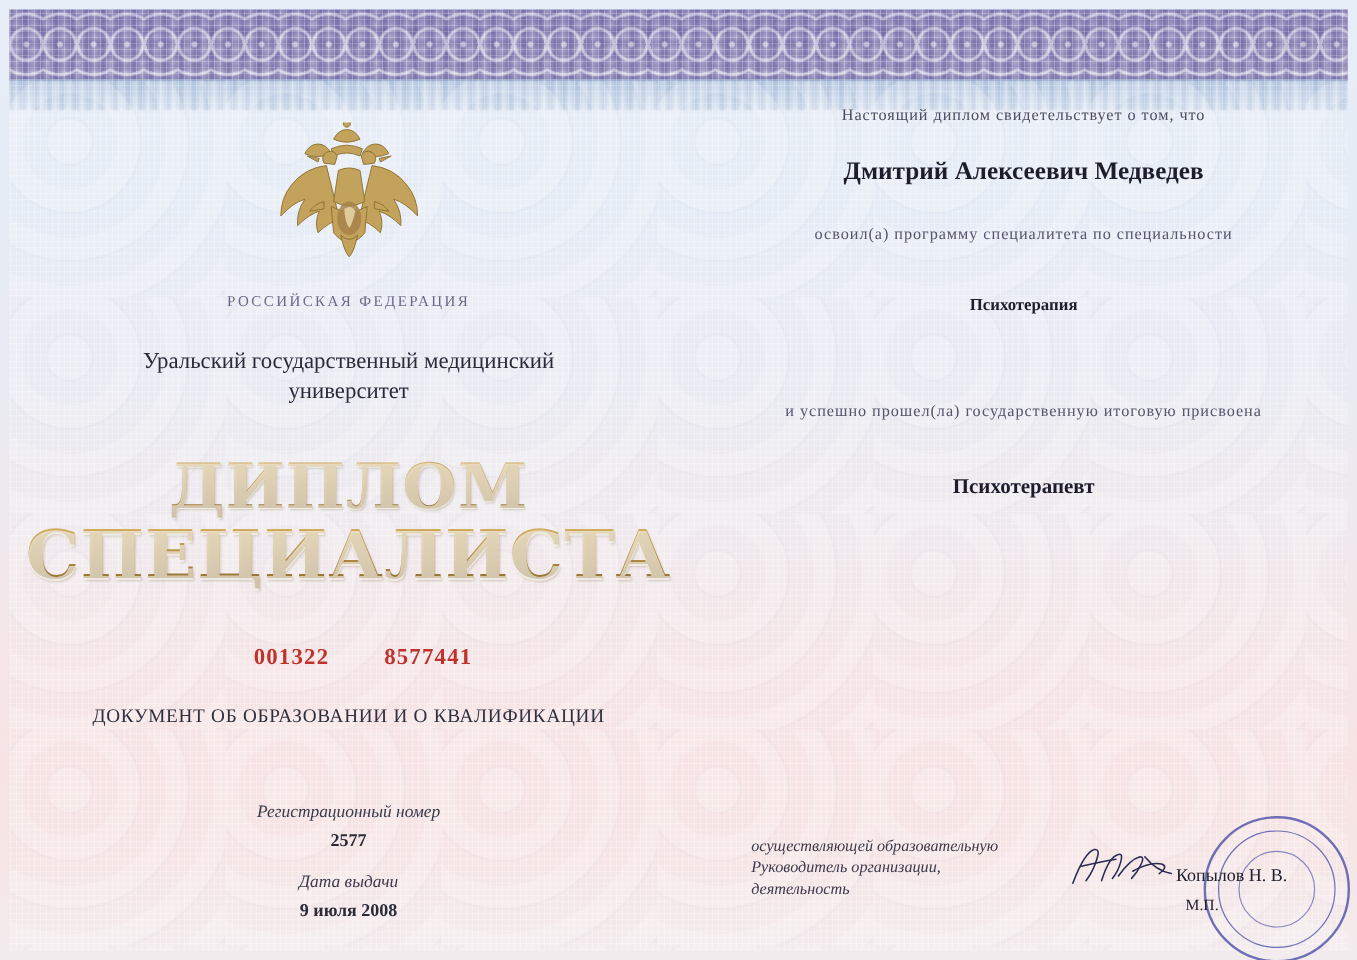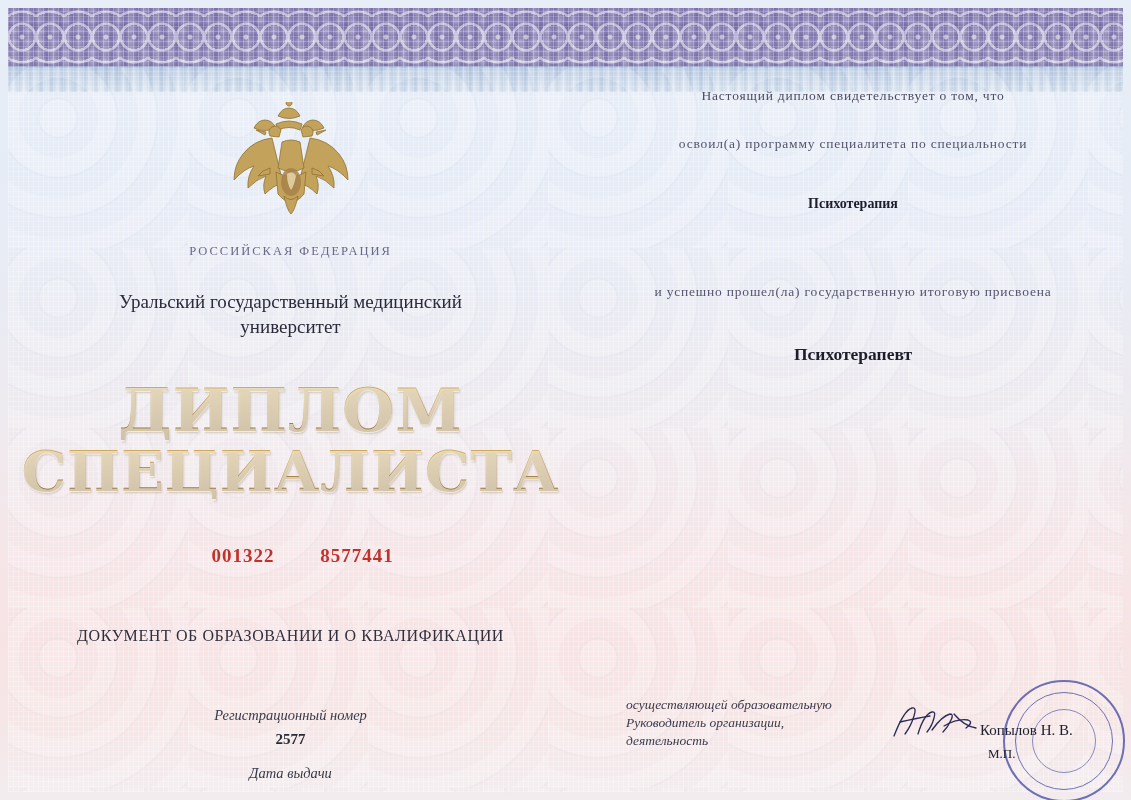--- a/index.html
+++ b/index.html
@@ -141,21 +141,21 @@
     font-family: "DejaVu Serif", serif;
     font-weight: bold;
     letter-spacing: 1px;
     line-height: 0.98;
     color: #b08a3e;
     text-shadow:
       0 1px 0 rgba(255,255,255,0.6),
       1px 2px 2px rgba(120,90,30,0.25);
   }
   .diploma-title .l1 {
-    font-size: 60px;
+    font-size: 52px;
     display: block;
     background: linear-gradient(to bottom, #d9b567 0%, #b8924a 45%, #8d6a2c 100%);
     -webkit-background-clip: text;
     background-clip: text;
     color: transparent;
   }
   .diploma-title .l2 {
     font-size: 56px;
     display: block;
     margin-top: 4px;
@@ -168,21 +168,21 @@
   .serial {
     margin-top: 46px;
     color: #c0322c;
     font-weight: bold;
     font-size: 19px;
     letter-spacing: 1px;
   }
   .serial .s-series { margin-right: 40px; margin-left: 24px; }
 
   .doc-kind {
-    margin-top: 60px;
+    margin-top: 30px;
     font-size: 16px;
     letter-spacing: 0.6px;
     color: #2f2f3d;
   }
 
   .reg-block {
     margin-top: 62px;
     color: #2b2b38;
   }
   .reg-label {
@@ -383,25 +383,27 @@
         <span class="s-series">001322</span>
         <span class="s-number">8577441</span>
       </div>
 
       <div class="doc-kind">ДОКУМЕНТ ОБ ОБРАЗОВАНИИ И О КВАЛИФИКАЦИИ</div>
 
       <div class="reg-block">
         <div class="reg-label">Регистрационный номер</div>
         <div class="reg-value">2577</div>
         <div class="date-label">Дата выдачи</div>
+        <div class="date-value">9 июля 2008</div>
       </div>
     </div>
 
     <div class="right-col">
       <div class="r-line">Настоящий диплом свидетельствует о том, что</div>
+      <div class="r-student">Дмитрий Алексеевич Медведев</div>
       <div class="r-line r-prog-label small">освоил(а) программу специалитета по специальности</div>
       <div class="r-speciality">Психотерапия</div>
       <div class="r-line r-attest small">и успешно прошел(ла) государственную итоговую присвоена</div>
       <div class="r-qual">Психотерапевт</div>
     </div>
 
     <div class="sig-area">
       <div class="sig-role">
         <div>осуществляющей образовательную</div>
         <div>Руководитель организации,</div>

